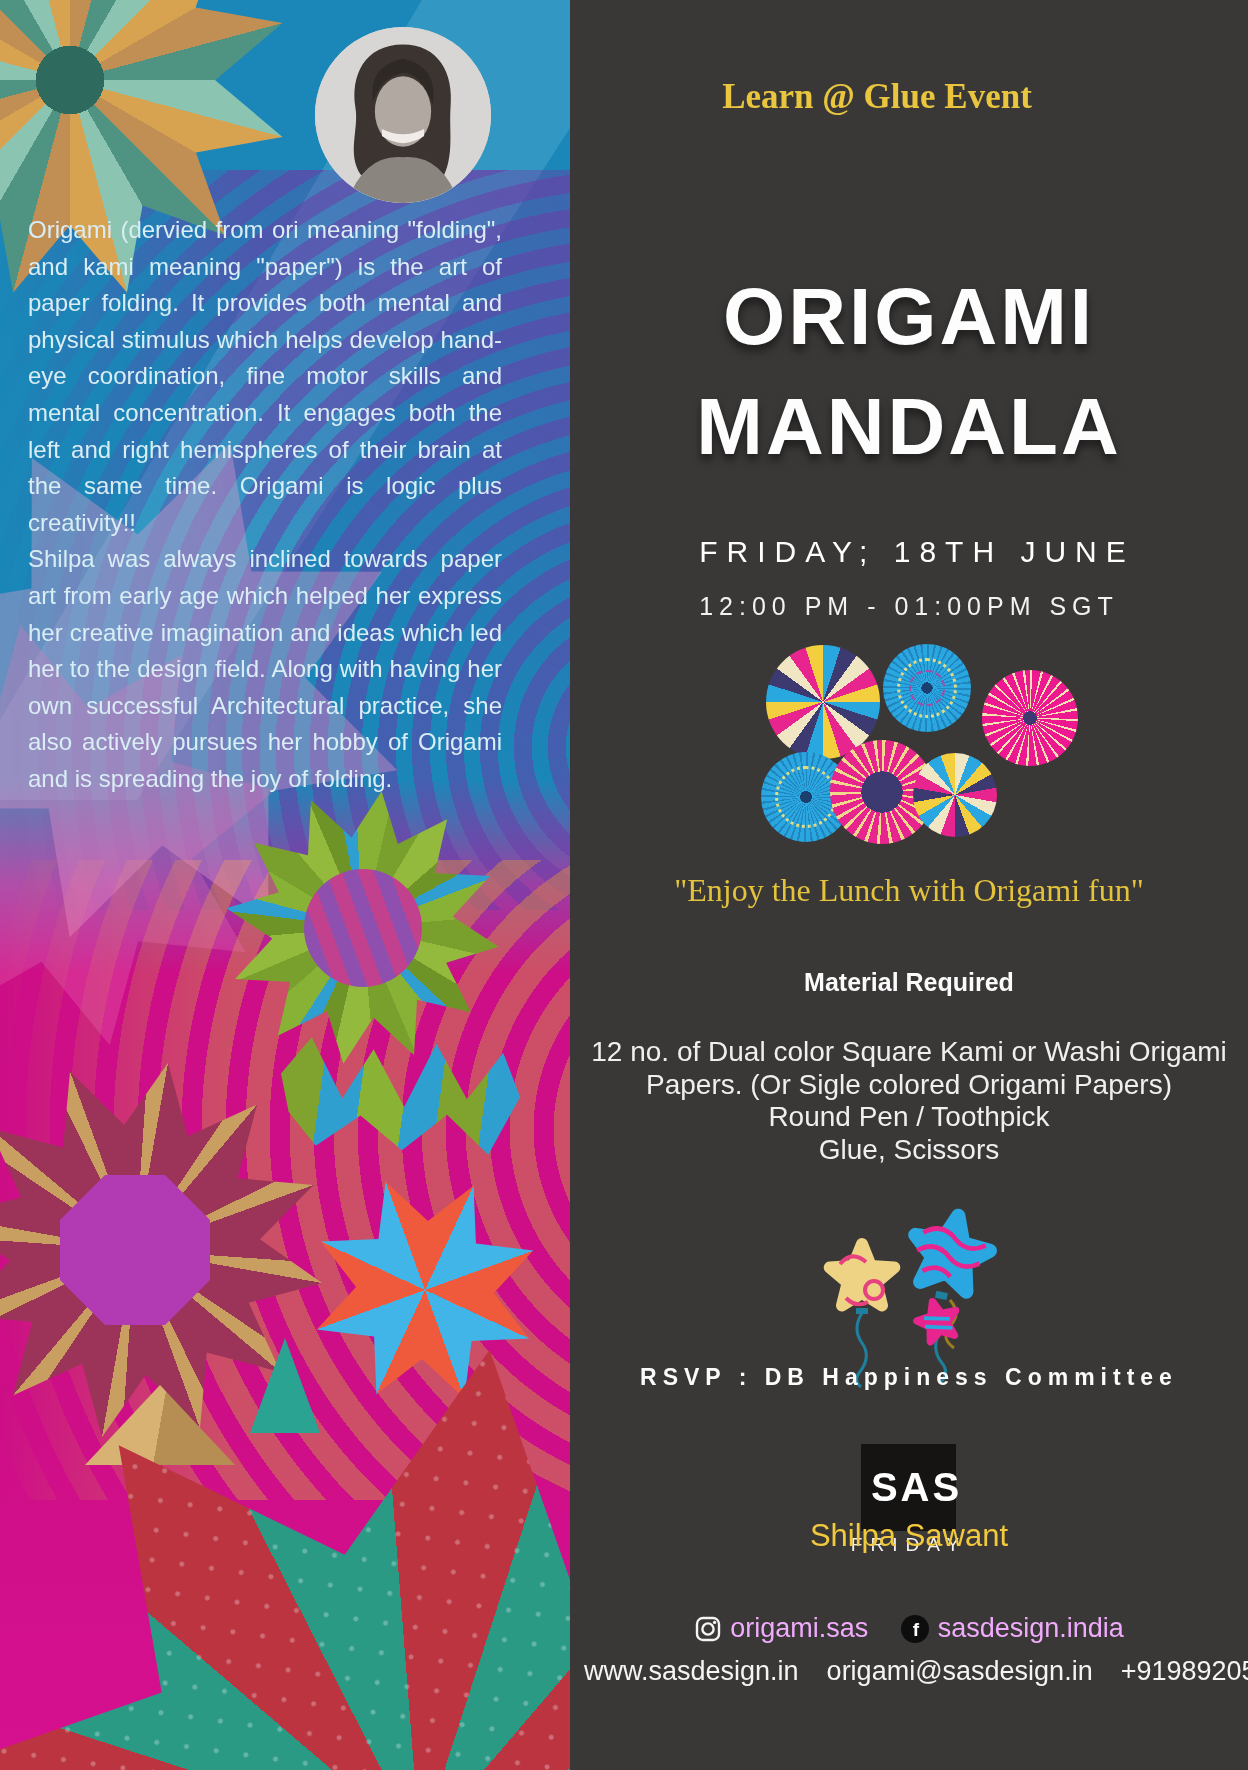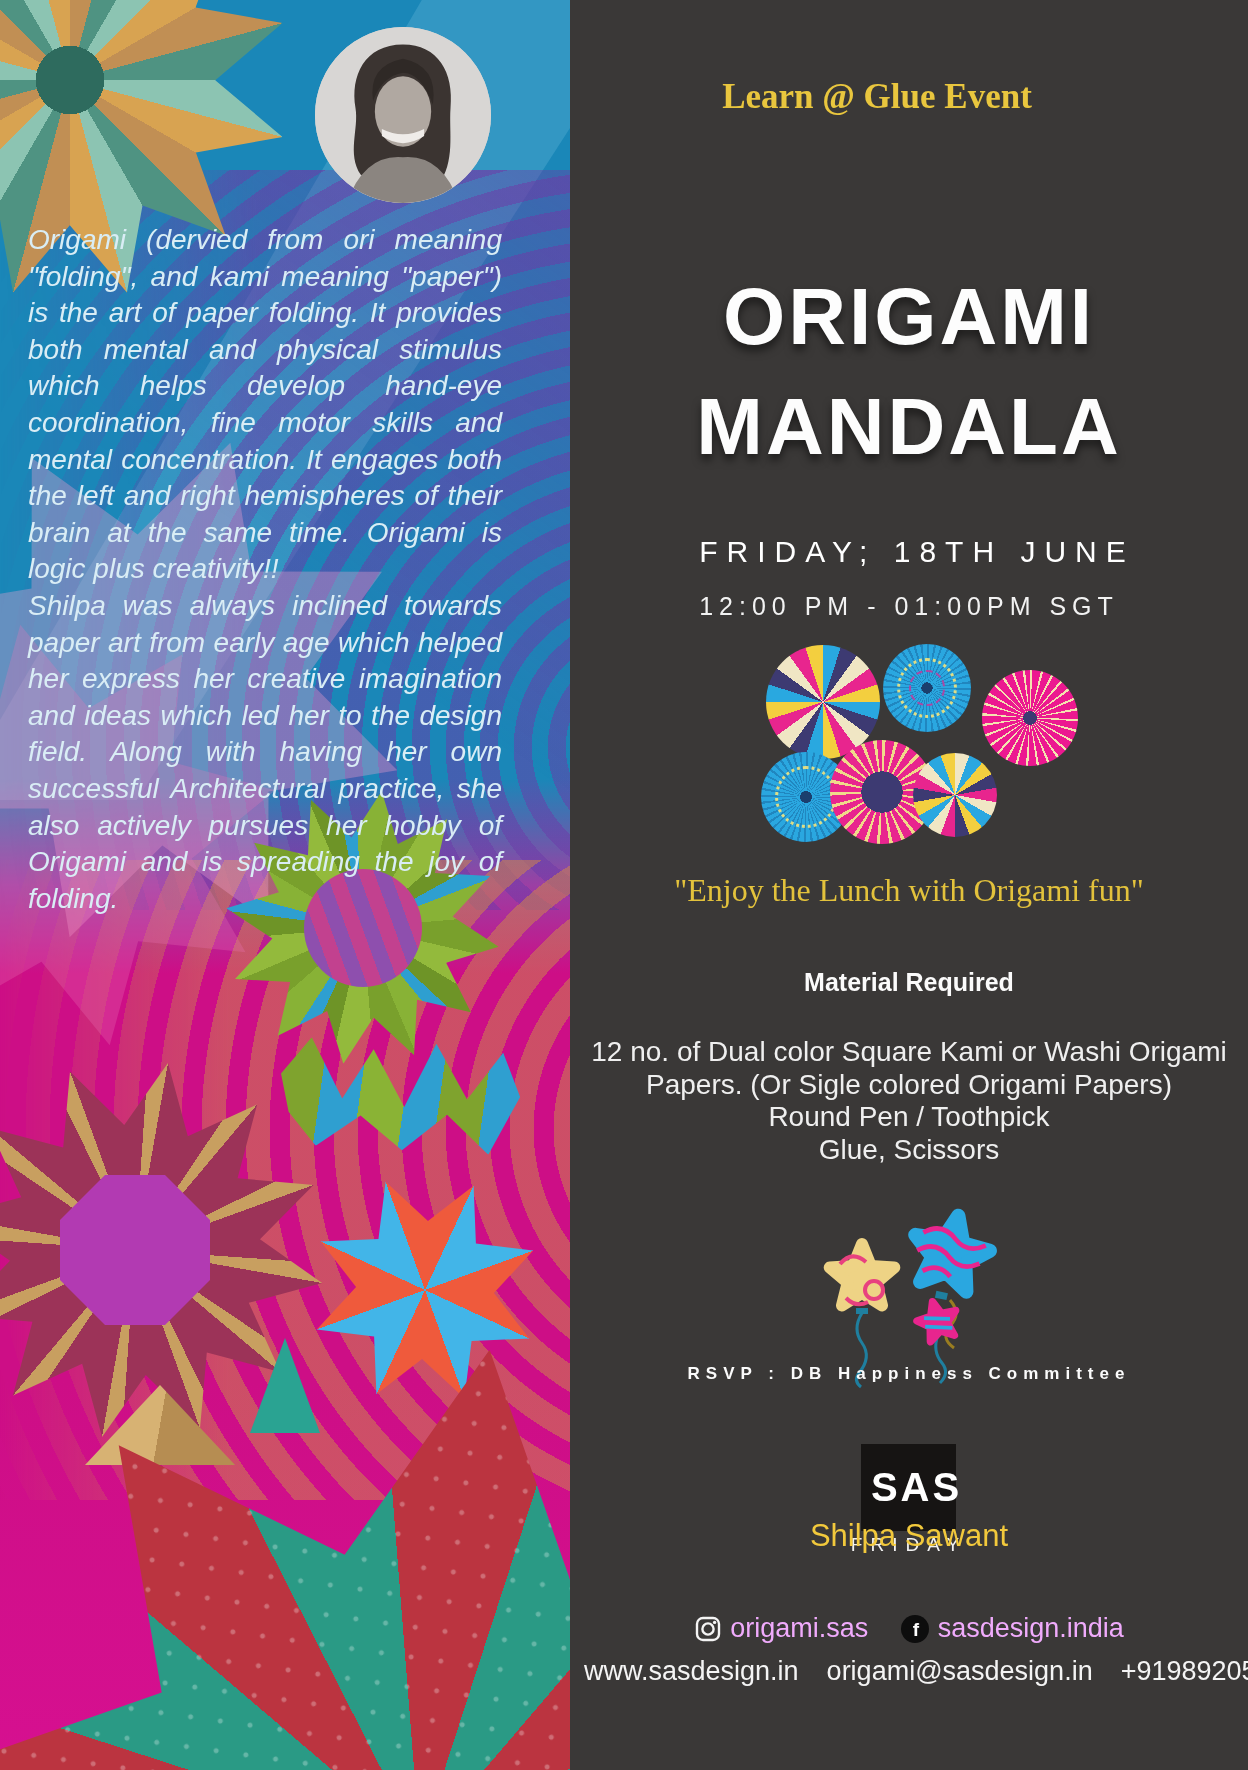--- a/index.html
+++ b/index.html
@@ -52,37 +52,37 @@
     clip-path:polygon(50% 0,100% 100%,0 100%);}
   .gold-pyr{position:absolute;left:85px;top:1385px;width:150px;height:80px;
     background:linear-gradient(100deg,#d7b273 50%,#b68d52 50%);
     clip-path:polygon(50% 0,100% 100%,0 100%);}
   .big-star{position:absolute;left:-80px;top:1345px;width:1000px;height:1000px;transform:rotate(8deg);
     background:
       radial-gradient(rgba(255,255,255,.28) 2px,rgba(0,0,0,0) 3px),
       repeating-conic-gradient(from 10deg,#2a9a85 0 22.5deg,#bb3440 22.5deg 45deg);
     background-size:30px 30px,100% 100%;}
 
-  .bio{position:absolute;left:28px;top:222px;width:474px;color:#d9edf5;
-    font-size:28px;line-height:36.6px;text-align:justify;font-style:italic;}
+  .bio{position:absolute;left:28px;top:212px;width:474px;color:#d9edf5;
+    font-size:24px;line-height:36.6px;text-align:justify;}
   .bio p{margin:0;}
 
   
   #panel{position:absolute;left:570px;top:0;width:678px;height:1770px;background:#3a3837;}
   #panel .row{position:absolute;left:0;width:100%;text-align:center;}
   .eyebrow{top:72px;left:-32px !important;color:#e9c63e;font-family:"Liberation Serif",serif;
     font-weight:700;font-size:35px;line-height:50px;}
   .title{top:262px;color:#fdfdfd;font-weight:700;font-size:80px;line-height:110px;
     letter-spacing:3px;text-shadow:0 6px 8px rgba(0,0,0,.5);}
   .date{top:535px;color:#fff;font-size:30px;letter-spacing:9px;font-weight:400;padding-left:8px;}
   .time{top:592px;color:#f2f2f2;font-size:25px;letter-spacing:6px;font-weight:500;}
   .quote{top:872px;color:#e3c23c;font-family:"Liberation Serif",serif;font-size:32px;}
   .mat-head{top:968px;color:#fbfbfb;font-weight:700;font-size:25px;}
   .materials{top:1036px;color:#efefef;font-size:28px;line-height:32.5px;}
-  .rsvp{top:1364px;color:#fbfbfb;font-weight:700;font-size:17px;letter-spacing:6px;}
+  .rsvp{top:1364px;color:#fbfbfb;font-weight:700;font-size:23px;letter-spacing:6px;}
 
   .fan{position:absolute;border-radius:50%;}
   .fan .ring{position:absolute;inset:16%;border-radius:50%;border:3px dotted rgba(255,232,120,.85);}
   .fan .ring2{position:absolute;inset:30%;border-radius:50%;border:2px dashed rgba(186,64,160,.9);}
   .fan1{left:196px;top:645px;width:114px;height:114px;
     background:repeating-conic-gradient(#29a8e0 0 18deg,#3d3a72 18deg 36deg,#f0e6c4 36deg 54deg,#e8258e 54deg 72deg,#f3cf3f 72deg 90deg);}
   .fan-blue{background:
     radial-gradient(circle,#1b3f6e 0 9%,rgba(0,0,0,0) 9%),
     repeating-conic-gradient(rgba(14,74,130,.35) 0 3deg,rgba(0,0,0,0) 3deg 9deg),#2aa7e0;}
   .fan2{left:313px;top:644px;width:88px;height:88px;}

